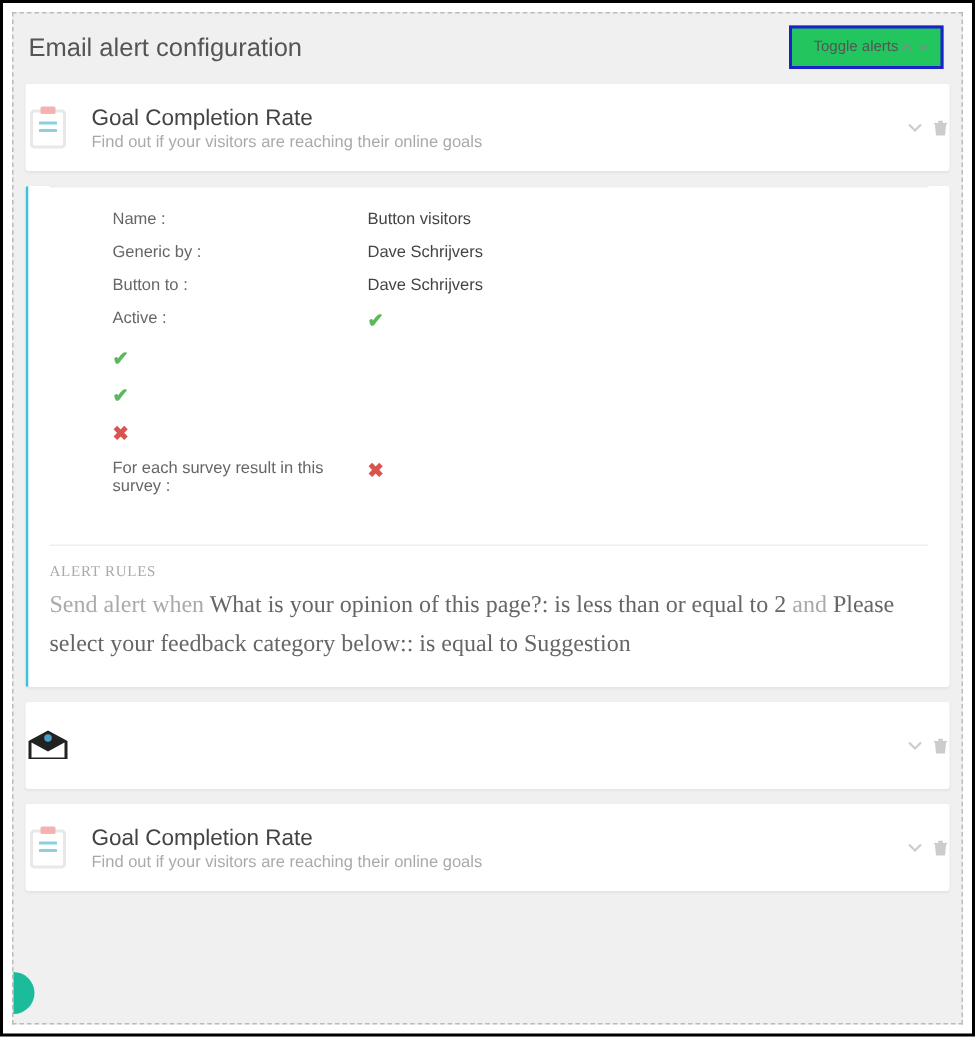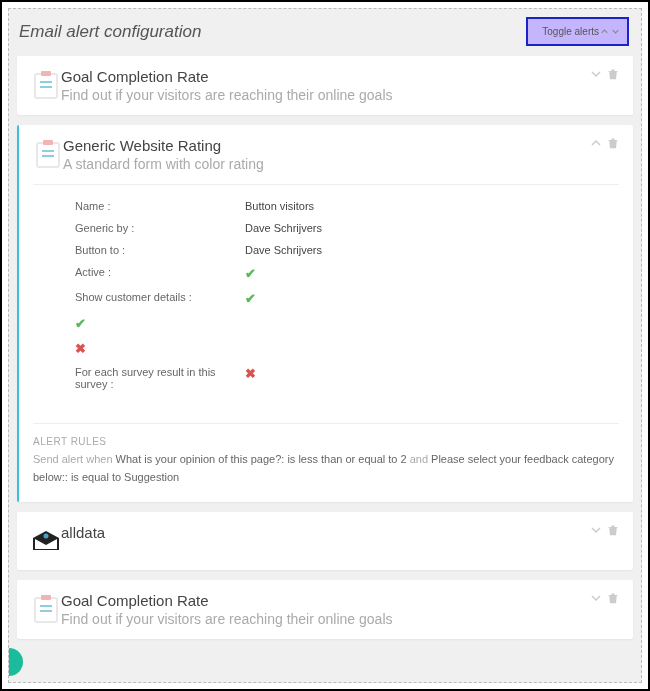--- a/index.html
+++ b/index.html
@@ -23,25 +23,24 @@
     .page-header {
       display: flex;
       justify-content: space-between;
       align-items: center;
       padding: 6px 4px 10px 2px;
     }
     .page-title {
       font-size: 17px;
       color: #555;
       font-weight: 400;
-      font-style: italic;
     }
     .toggle-btn {
       border: 2px solid #1a23c9;
-      background: #c4b5fd;
+      background: #22c55e;
       color: #555;
       font-size: 10px;
       padding: 7px 28px 7px 14px;
       cursor: pointer;
       display: flex;
       align-items: center;
       gap: 5px;
       position: relative;
     }
     .toggle-btn .chevs {
@@ -53,42 +52,43 @@
     }
     .card {
       background: #fff;
       border-radius: 2px;
       margin-bottom: 10px;
       box-shadow: 0 1px 2px rgba(0,0,0,0.05);
       position: relative;
     }
     .card-header {
       display: flex;
-      align-items: flex-start;
-      padding: 12px 14px;
+      align-items: center;
+      padding: 12px 0;
+      gap: 14px;
     }
     .card-icon {
       width: 30px;
       height: 34px;
       flex-shrink: 0;
       display: flex;
       align-items: center;
       justify-content: center;
     }
     .card-titles {
       flex: 1;
     }
     .card-title {
       font-size: 15px;
       color: #444;
       font-weight: 400;
       margin-bottom: 2px;
     }
     .card-sub {
-      font-size: 14px;
+      font-size: 11px;
       color: #aaa;
     }
     .card-actions {
       display: flex;
       align-items: center;
       gap: 6px;
       color: #ccc;
     }
     .card-actions svg, .card-actions .chev { cursor: pointer; }
     .active-card {
@@ -114,29 +114,30 @@
     }
     .detail-val {
       color: #444;
     }
     .check { color: #5cb85c; font-weight: bold; font-size: 13px; }
     .cross { color: #d9534f; font-weight: bold; font-size: 13px; }
     .rules-section {
       margin: 14px 14px 0 14px;
       padding: 12px 0 16px 0;
       border-top: 1px solid #eee;
+      font-family: Liberation Serif, serif;
     }
     .rules-title {
       font-size: 10px;
       color: #aaa;
       letter-spacing: 0.5px;
       margin-bottom: 4px;
     }
     .rules-text {
-      font-size: 11px;
+      font-size: 16px;
       line-height: 1.6;
       color: #666;
     }
     .rules-text .muted { color: #aaa; }
     .fab {
       position: absolute;
       left: -14px;
       bottom: 6px;
       width: 28px;
       height: 28px;
@@ -187,62 +188,39 @@
             <path d="M1 3 L5 7 L9 3" stroke="#ccc" stroke-width="1.5" fill="none"></path>
           </svg>
         <svg class="trash-icon" viewBox="0 0 16 16">
             <path d="M3 5h10l-1 10H4L3 5zm3-3h4v2H6V2zM2 4h12v1H2z"></path>
           </svg>
       </div>
     </div>
   </div>
 
   <div class="card active-card">
-    <div class="card-header">
-      <div class="card-icon">
-        <svg width="26" height="30" viewBox="0 0 26 30">
-            <rect x="2" y="4" width="22" height="24" rx="2" fill="none" stroke="#e8e8e8" stroke-width="2"></rect>
-            <rect x="8" y="1" width="10" height="5" rx="1" fill="#f3b3b3"></rect>
-            <line x1="7" y1="12" x2="19" y2="12" stroke="#8fcde0" stroke-width="2"></line>
-            <line x1="7" y1="17" x2="19" y2="17" stroke="#8fcde0" stroke-width="2"></line>
-          </svg>
-      </div>
-      <div class="card-titles">
-        <div class="card-title">Generic Website Rating</div>
-        <div class="card-sub">A standard form with color rating</div>
-      </div>
-      <div class="card-actions">
-        <svg width="10" height="10" viewBox="0 0 10 10">
-            <path d="M1 7 L5 3 L9 7" stroke="#ccc" stroke-width="1.5" fill="none"></path>
-          </svg>
-        <svg class="trash-icon" viewBox="0 0 16 16">
-            <path d="M3 5h10l-1 10H4L3 5zm3-3h4v2H6V2zM2 4h12v1H2z"></path>
-          </svg>
-      </div>
-    </div>
     <div class="details">
       <hr class="top">
       <div class="detail-row">
         <div class="detail-label">Name :</div>
         <div class="detail-val">Button visitors</div>
       </div>
       <div class="detail-row">
         <div class="detail-label">Generic by :</div>
         <div class="detail-val">Dave Schrijvers</div>
       </div>
       <div class="detail-row">
         <div class="detail-label">Button to :</div>
         <div class="detail-val">Dave Schrijvers</div>
       </div>
       <div class="detail-row">
         <div class="detail-label">Active :</div>
         <div class="detail-val check">✔</div>
       </div>
       <div class="detail-row">
-        <div class="detail-label">Show customer details :</div>
         <div class="detail-val check">✔</div>
       </div>
       <div class="detail-row">
         <div class="detail-val check">✔</div>
       </div>
       <div class="detail-row">
         <div class="detail-val cross">✖</div>
       </div>
       <div class="detail-row">
         <div class="detail-label">For each survey result in this survey :</div>
@@ -260,21 +238,20 @@
   <div class="card">
     <div class="card-header">
       <div class="card-icon">
         <svg width="30" height="22" viewBox="0 0 30 22">
             <path d="M2 8 L15 1 L28 8 L28 20 L2 20 Z" fill="#222"></path>
             <path d="M4 9 L15 15 L26 9 L26 19 L4 19 Z" fill="#fff"></path>
             <circle cx="15" cy="6" r="2.5" fill="#4aa0c8"></circle>
           </svg>
       </div>
       <div class="card-titles">
-        <div class="card-title">alldata</div>
       </div>
       <div class="card-actions">
         <svg width="10" height="10" viewBox="0 0 10 10">
             <path d="M1 3 L5 7 L9 3" stroke="#ccc" stroke-width="1.5" fill="none"></path>
           </svg>
         <svg class="trash-icon" viewBox="0 0 16 16">
             <path d="M3 5h10l-1 10H4L3 5zm3-3h4v2H6V2zM2 4h12v1H2z"></path>
           </svg>
       </div>
     </div>

